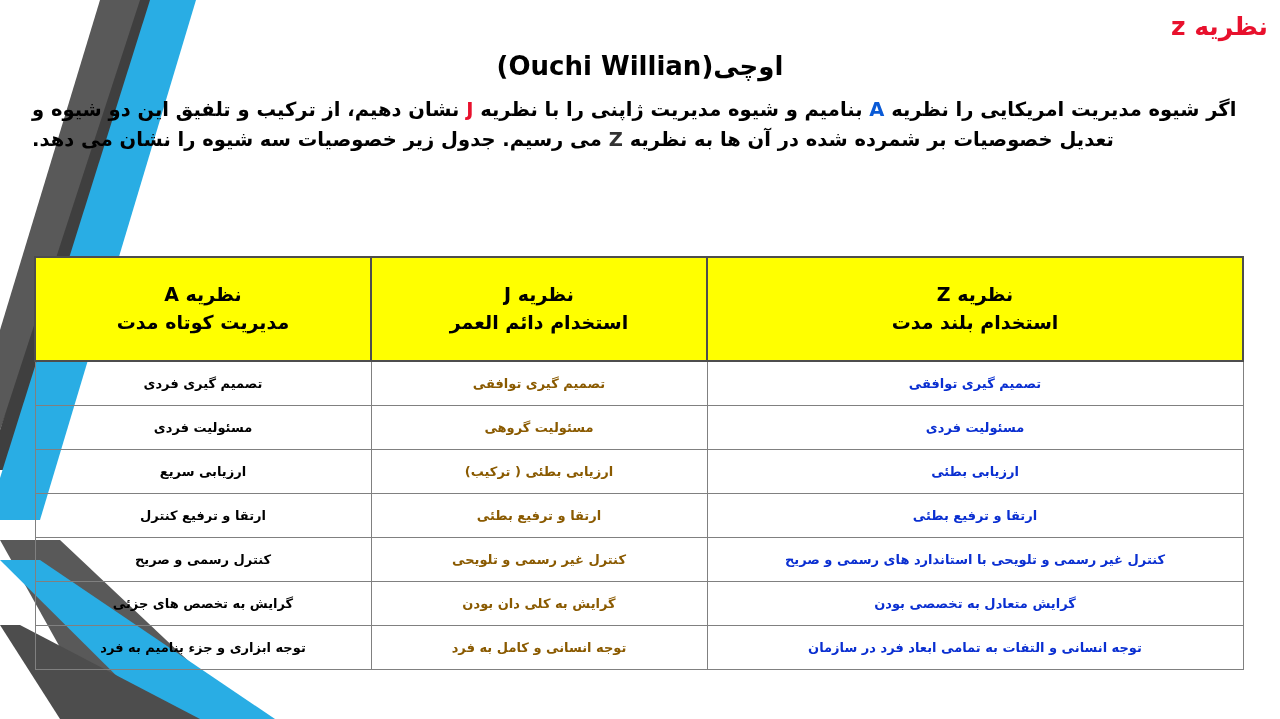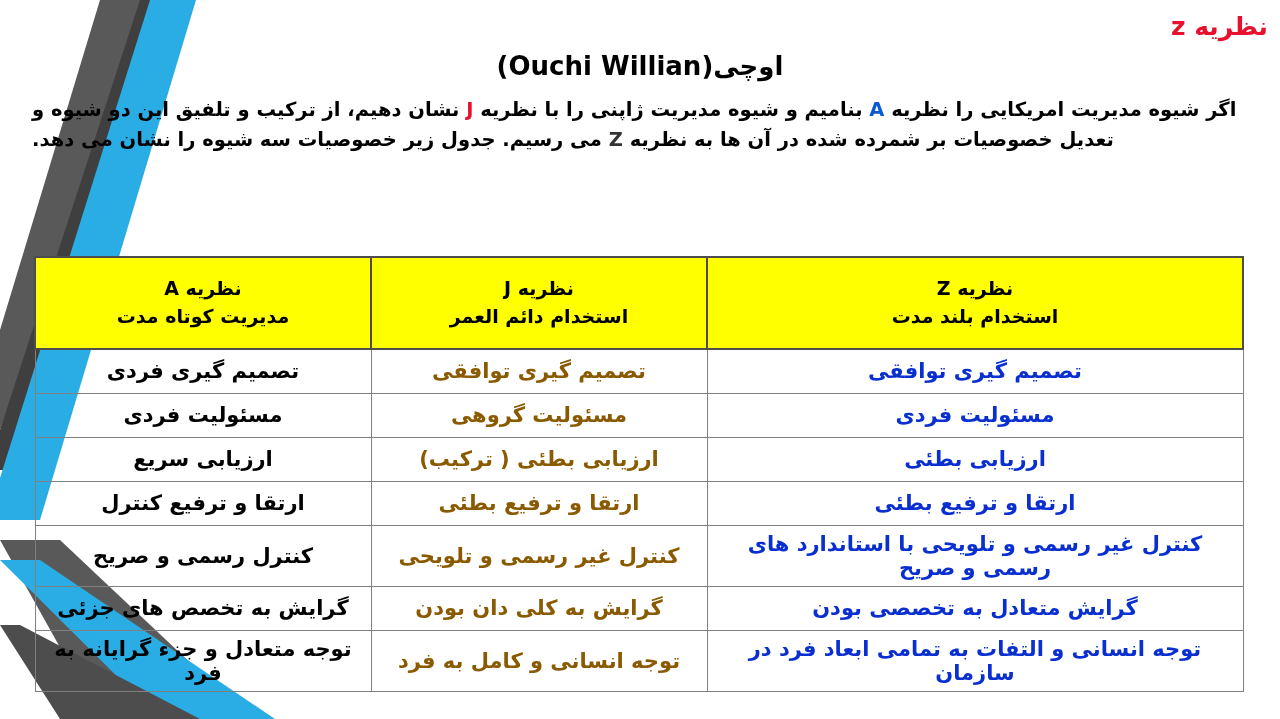--- a/index.html
+++ b/index.html
@@ -76,30 +76,30 @@
     width: 1208px;
     border-collapse: collapse;
     table-layout: fixed;
     direction: rtl;
   }
   table.matrix td, table.matrix th {
     border: 1px solid #808080;
     padding: 6px 8px;
     text-align: center;
     vertical-align: middle;
-    font-size: 21px;
+    font-size: 13px;
     font-weight: bold;
     height: 44px;
     box-sizing: border-box;
   }
   table.matrix thead th {
     background: #ffff00;
     color: #000000;
     font-size: 19px;
-    height: 92px;
+    height: 104px;
     line-height: 1.45;
     border: 2px solid #4d4d4d;
   }
   .col-a { width: 336px; }
   .col-j { width: 336px; }
   .col-z { width: 536px; }
 
   td.cell-a { color: #000000; }
   td.cell-j { color: #8a5a00; }
   td.cell-z { color: #0a2fd1; }
@@ -175,18 +175,18 @@
         <td class="cell-a">کنترل رسمی و صریح</td>
       </tr>
       <tr>
         <td class="cell-z">گرایش متعادل به تخصصی بودن</td>
         <td class="cell-j">گرایش به کلی دان بودن</td>
         <td class="cell-a">گرایش به تخصص های جزئی</td>
       </tr>
       <tr>
         <td class="cell-z">توجه انسانی و التفات به تمامی ابعاد فرد در سازمان</td>
         <td class="cell-j">توجه انسانی و کامل به فرد</td>
-        <td class="cell-a">توجه متعادل و جزء گرایانه به فرد</td>
+        <td class="cell-a">توجه ابزاری و جزء بنامیم به فرد</td>
       </tr>
     </tbody>
   </table>
 
 </div>
 
 </body></html>

